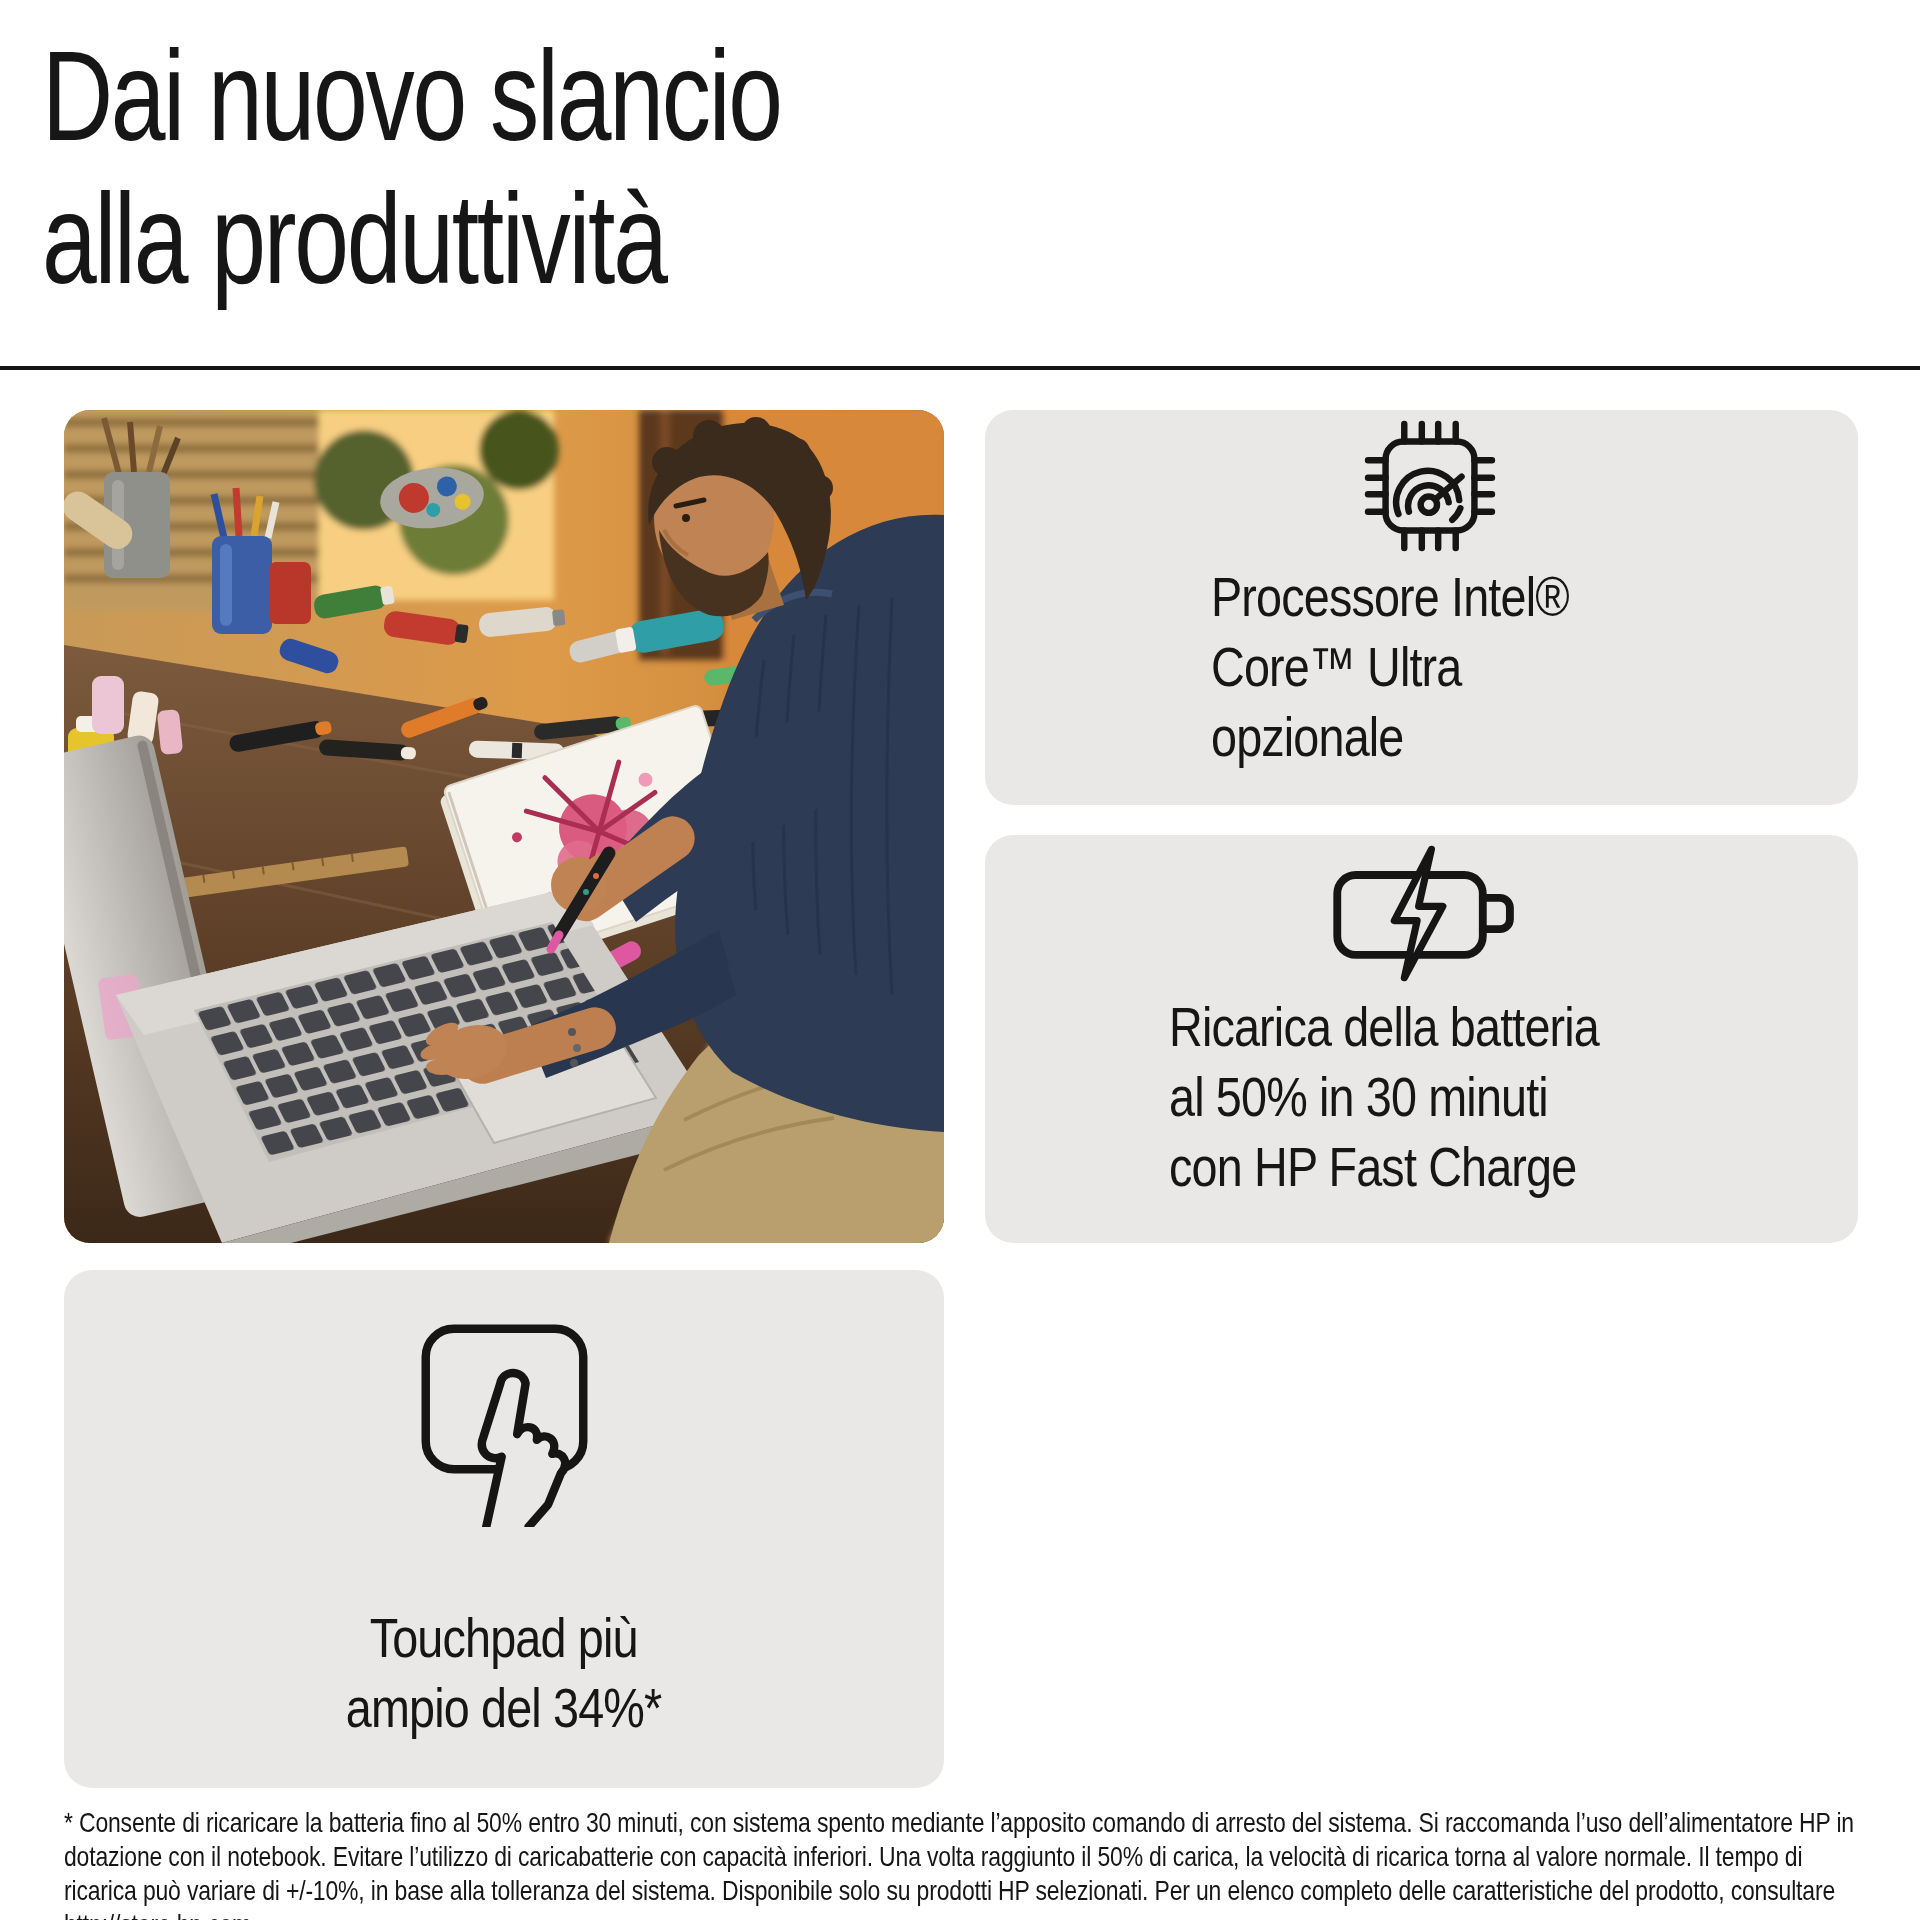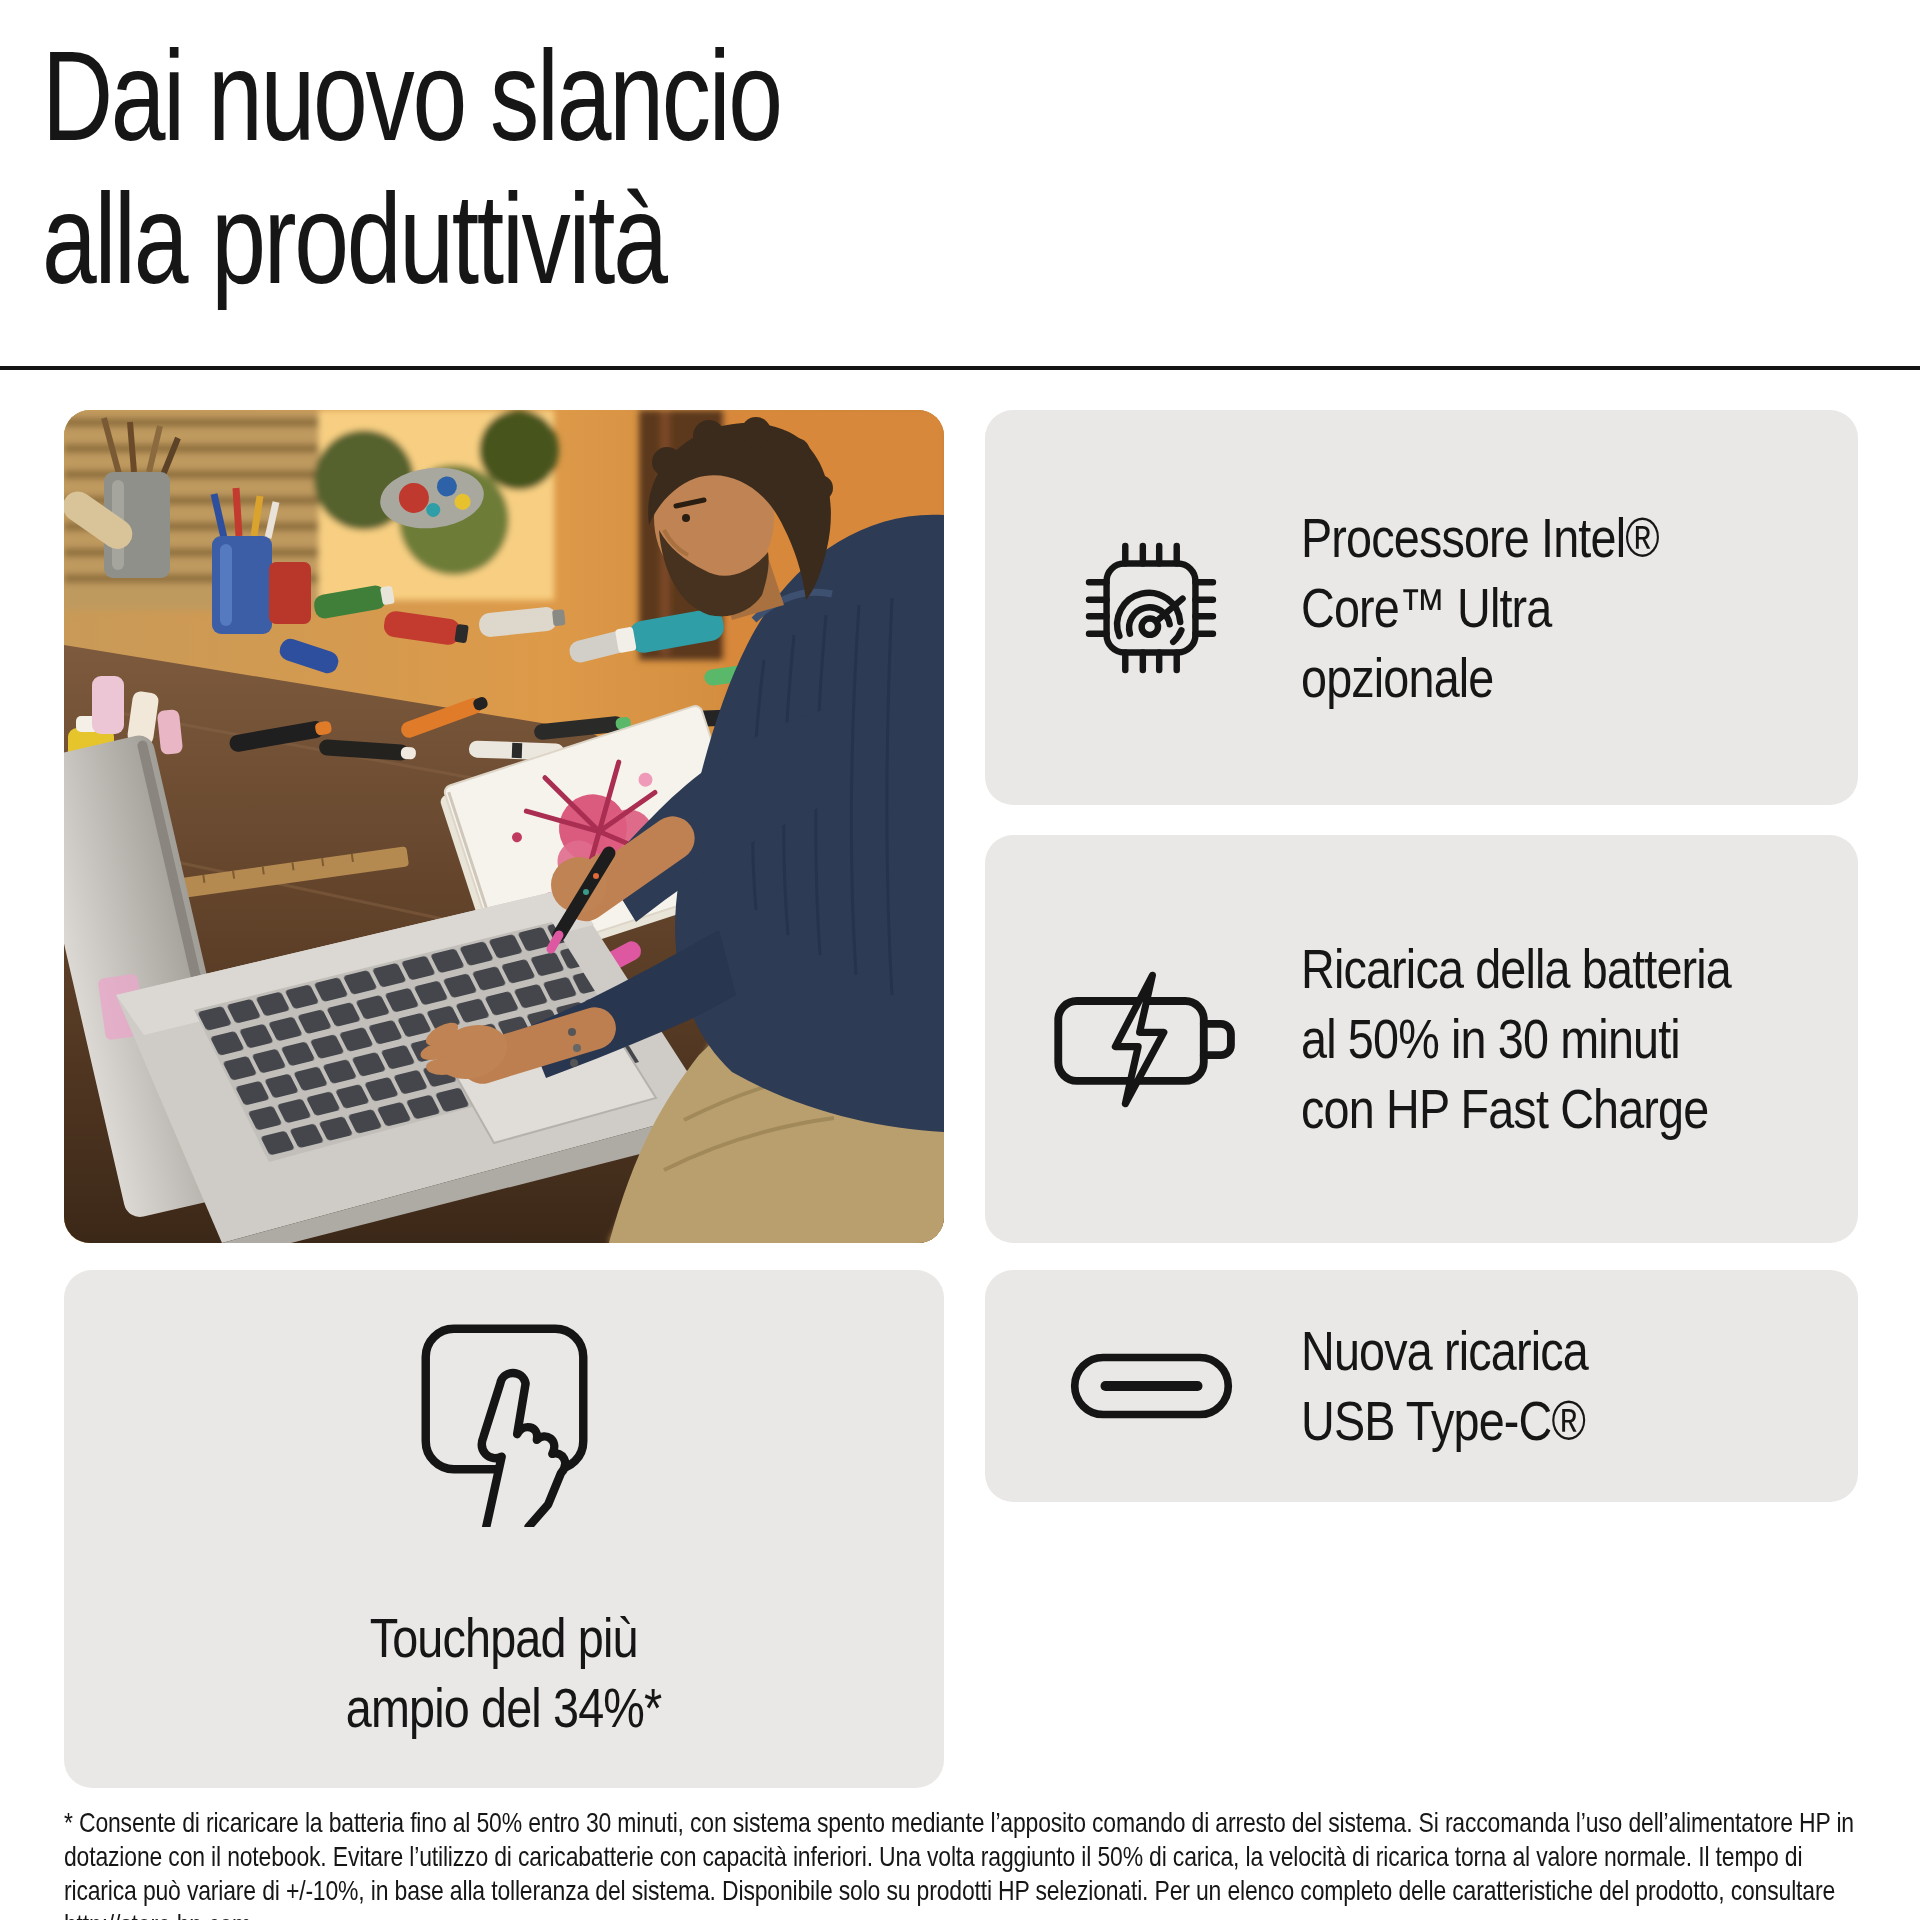--- a/index.html
+++ b/index.html
@@ -7,21 +7,21 @@
   .canvas{position:relative;width:1920px;height:1920px;background:var(--page-bg,#ffffff);overflow:hidden;}
 
   .page-title{position:absolute;left:42px;top:24px;font-size:128px;line-height:143px;
     letter-spacing:-3px;font-weight:500;transform:scaleX(0.77);transform-origin:0 0;
     color:var(--ink,#161616);}
   .page-title div{white-space:nowrap;}
 
   .rule{position:absolute;left:0;top:366px;width:1920px;height:4px;background:var(--rule,#141414);}
 
   .card{position:absolute;background:var(--card-bg,#e9e8e6);border-radius:28px;
-    display:flex;align-items:center;}
+    display:flex;align-items:center;flex-direction:column;}
   .media-card{position:absolute;border-radius:26px;overflow:hidden;background:#c89a58;display:block;}
   .media-card svg{display:block;}
 
   .icon-box{flex:0 0 auto;width:300px;margin-left:16px;display:flex;justify-content:center;align-items:center;}
   .text-box{flex:1 1 auto;}
   .feat-line{font-size:55px;line-height:70px;letter-spacing:-1px;white-space:nowrap;}
   .lscale{transform:scaleX(0.85);transform-origin:0 50%;}
 
   .card-touchpad{flex-direction:column;justify-content:center;gap:76px;}
   .card-touchpad .text-box{flex:0 0 auto;text-align:center;transform:scaleX(0.85);transform-origin:50% 50%;}
@@ -369,29 +369,17 @@
         <rect x="9" y="9" width="112" height="100" rx="20"></rect>
         <path d="M52 150 L63 100 C54 104 46 96 50 86 L62 48 C64 38 78 38 80 48 L74 84 C78 76 90 78 88 88 C94 82 104 88 99 98 C106 96 112 104 105 112 L96 134 L82 150" fill="var(--card-bg,#e9e8e6)"></path>
       </svg>
     </div>
     <div class="text-box">
       <div class="feat-line">Touchpad più</div>
       <div class="feat-line">ampio del 34%*</div>
     </div>
   </div>
 
-  <div class="card" style="left:985px;top:1270px;width:873px;height:232px;">
-    <div class="icon-box">
-      <svg class="oicon" width="165" height="68" viewBox="0 0 150 62">
-        <rect x="5" y="5" width="140" height="52" rx="26" stroke-width="7"></rect>
-        <path d="M33 31 H117" stroke-width="9"></path>
-      </svg>
-    </div>
-    <div class="text-box lscale">
-      <div class="feat-line">Nuova ricarica</div>
-      <div class="feat-line">USB Type-C®</div>
-    </div>
-  </div>
 
 
   <div class="footnote">* Consente di ricaricare la batteria fino al 50% entro 30 minuti, con sistema spento mediante l’apposito comando di arresto del sistema. Si raccomanda l’uso dell’alimentatore HP in dotazione con il notebook. Evitare l’utilizzo di caricabatterie con capacità inferiori. Una volta raggiunto il 50% di carica, la velocità di ricarica torna al valore normale. Il tempo di ricarica può variare di +/-10%, in base alla tolleranza del sistema. Disponibile solo su prodotti HP selezionati. Per un elenco completo delle caratteristiche del prodotto, consultare http://store.hp.com.</div>
 
 </div>
 
 </body></html>

